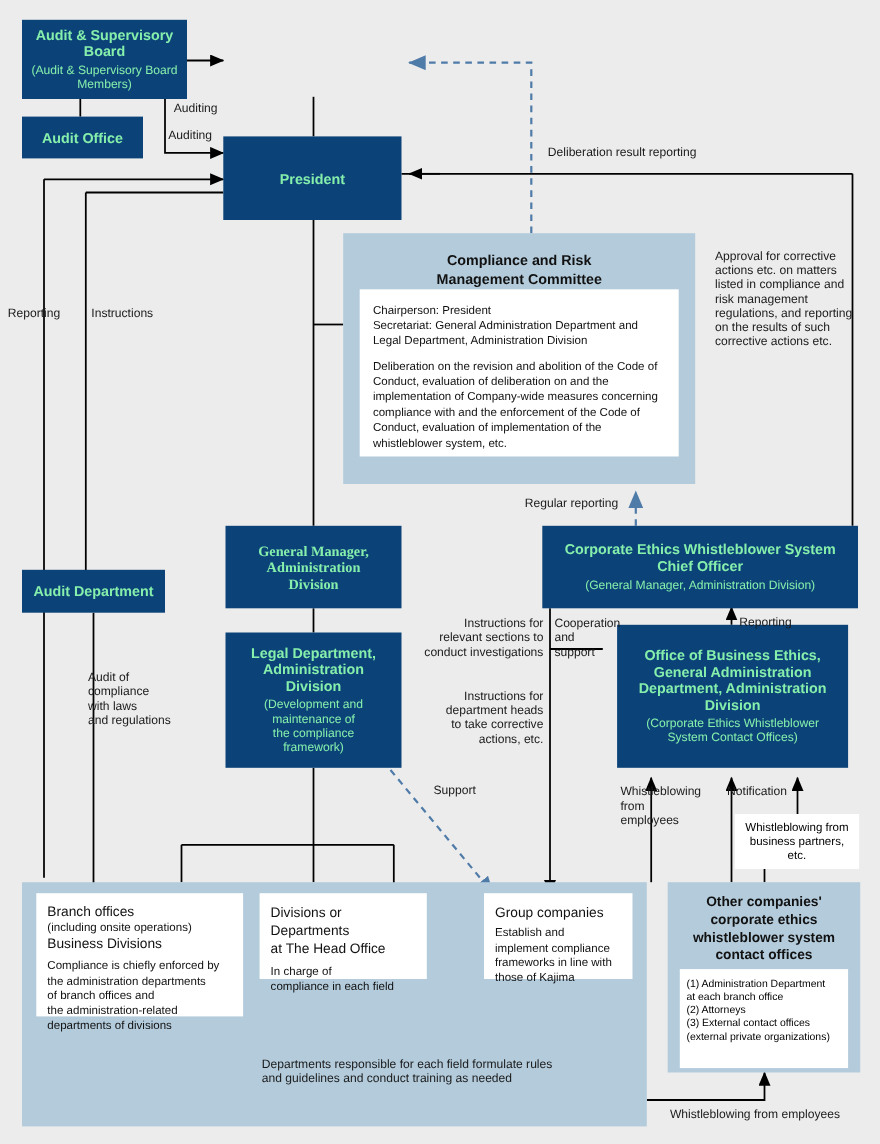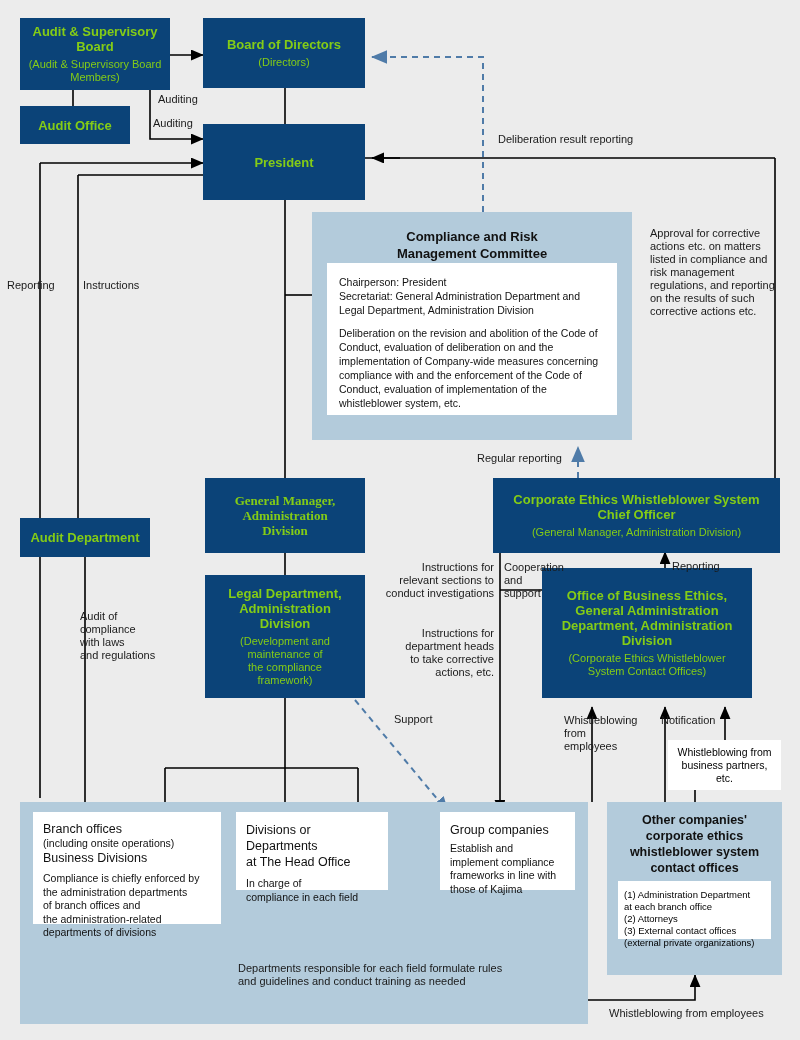--- a/index.html
+++ b/index.html
@@ -2,21 +2,21 @@
 <html><head>
 <meta charset="utf-8">
 <style>
   html,body{margin:0;padding:0;background:#ffffff;}
   body{font-family:"Liberation Sans","DejaVu Sans",sans-serif;}
   #canvas{position:relative;width:800px;height:1040px;background:#ececec;overflow:hidden;}
 
   .box{position:absolute;box-sizing:border-box;}
 
   
-  .navy{background:#0b4378;color:#84cc16;display:flex;flex-direction:column;
+  .navy{background:#0b4378;color:#86efac;display:flex;flex-direction:column;
         align-items:center;justify-content:center;text-align:center;}
   .navy .t1{font-weight:bold;font-size:13px;line-height:15px;}
   .navy .t2{font-size:11px;line-height:13px;margin-top:4px;}
 
   
   .panel{background:#b3cbdb;}
 
   
   .white{background:#ffffff;box-sizing:border-box;}
   .white .h{font-weight:normal;color:#111;}
@@ -111,24 +111,20 @@
     <div class="t1" style="white-space:pre-line">Audit &amp; Supervisory
 Board</div>
     <div class="t2" style="white-space:pre-line">(Audit &amp; Supervisory Board
 Members)</div>
   </div>
 
   <div class="box navy" style="left:20px;top:106px;width:110px;height:38px;">
     <div class="t1">Audit Office</div>
   </div>
 
-  <div class="box navy" style="left:203px;top:18px;width:162px;height:70px;">
-    <div class="t1">Board of Directors</div>
-    <div class="t2">(Directors)</div>
-  </div>
 
   <div class="box navy" style="left:203px;top:124px;width:162px;height:76px;">
     <div class="t1">President</div>
   </div>
 
   <div class="box panel" style="left:312px;top:212px;width:320px;height:228px;">
     <div style="position:absolute;left:0;top:16px;width:320px;text-align:center;font-weight:bold;font-size:13px;line-height:17px;color:#111;white-space:pre-line;">Compliance and Risk
 Management Committee</div>
     <div class="white" style="position:absolute;left:15px;top:51px;width:290px;height:152px;padding:12px 12px 6px 12px;">
       <div class="p" style="font-size:10.5px;line-height:14px;white-space:pre-line;">Chairperson: President
@@ -155,21 +151,21 @@
 maintenance of
 the compliance framework)</div>
   </div>
 
   <div class="box navy" style="left:493px;top:478px;width:287px;height:75px;padding:4px;">
     <div class="t1" style="white-space:pre-line">Corporate Ethics Whistleblower System
 Chief Officer</div>
     <div class="t2">(General Manager, Administration Division)</div>
   </div>
 
-  <div class="box navy" style="left:542px;top:568px;width:210px;height:130px;padding:6px;justify-content:center;">
+  <div class="box navy" style="left:561px;top:568px;width:210px;height:130px;padding:6px;justify-content:center;">
     <div class="t1" style="white-space:pre-line">Office of Business Ethics,
 General Administration
 Department, Administration
 Division</div>
     <div class="t2" style="white-space:pre-line">(Corporate Ethics Whistleblower
 System Contact Offices)</div>
   </div>
 
   <div class="box panel" style="left:20px;top:802px;width:568px;height:222px;"></div>
 
@@ -197,21 +193,21 @@
 implement compliance
 frameworks in line with
 those of Kajima</div>
   </div>
 
   <div class="box panel" style="left:607px;top:802px;width:175px;height:173px;">
     <div style="position:absolute;left:0;top:10px;width:175px;text-align:center;font-weight:bold;font-size:12.5px;line-height:16px;color:#111;white-space:pre-line;">Other companies'
 corporate ethics
 whistleblower system
 contact offices</div>
-    <div class="white" style="position:absolute;left:11px;top:79px;width:153px;height:58px;padding:8px 6px;">
+    <div class="white" style="position:absolute;left:11px;top:79px;width:153px;height:90px;padding:8px 6px;">
       <div style="font-size:9.5px;line-height:12px;white-space:pre-line;">(1) Administration Department
       at each branch office</div>
       <div style="font-size:9.5px;line-height:12px;white-space:pre-line;">(2) Attorneys</div>
       <div style="font-size:9.5px;line-height:12px;white-space:pre-line;">(3) External contact offices
       (external private organizations)</div>
     </div>
   </div>
 
   <div class="white" style="position:absolute;left:668px;top:740px;width:113px;height:50px;display:flex;align-items:center;justify-content:center;text-align:center;">
     <div style="font-size:10.5px;line-height:13px;white-space:pre-line;">Whistleblowing from

